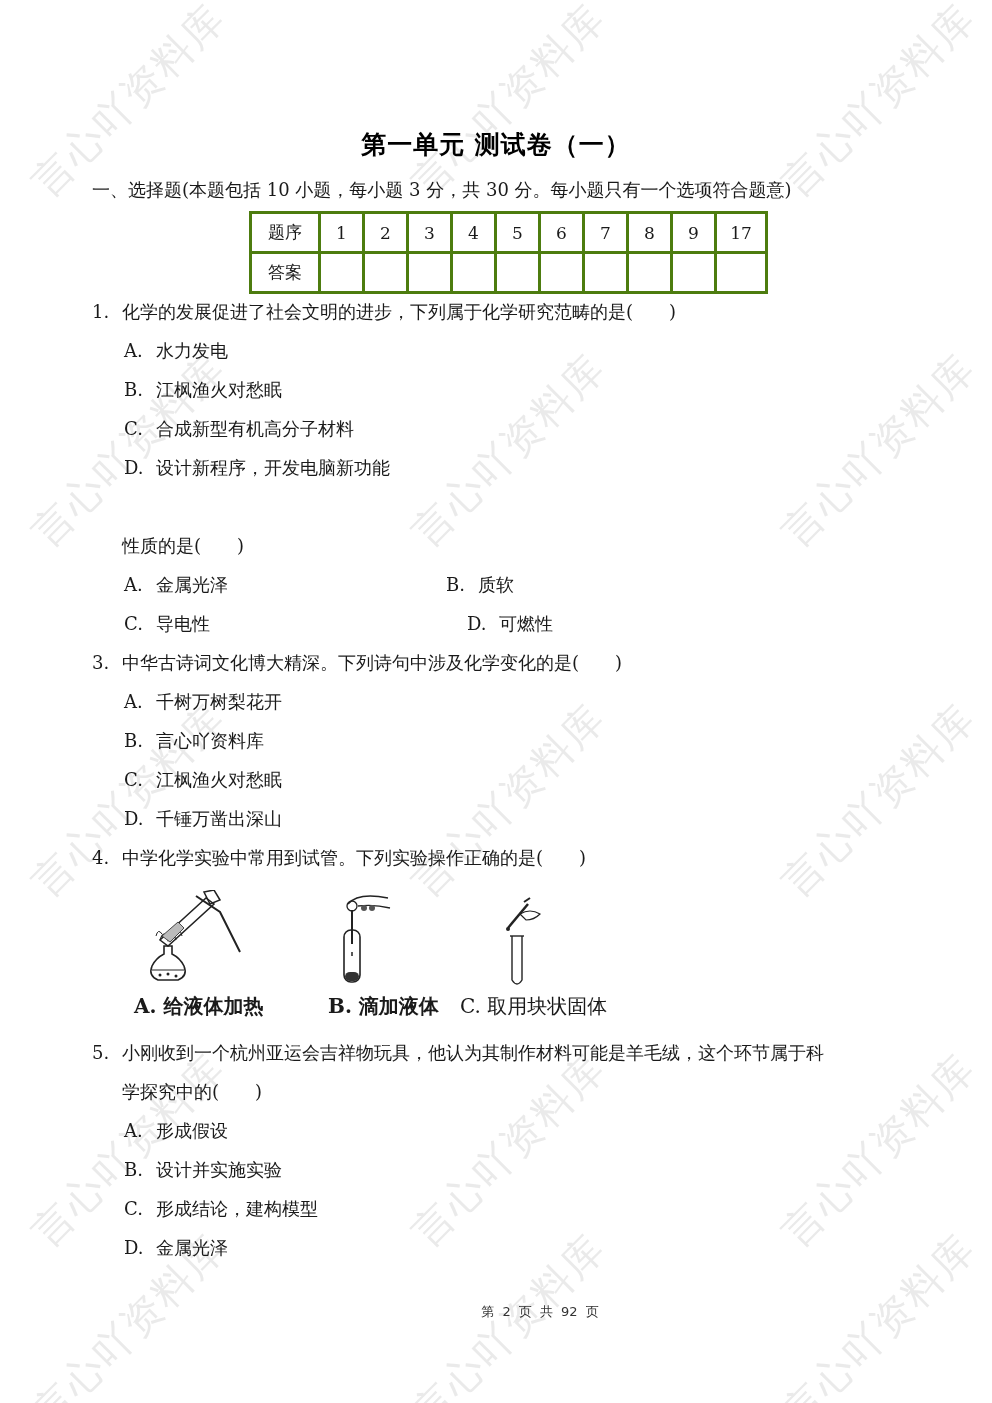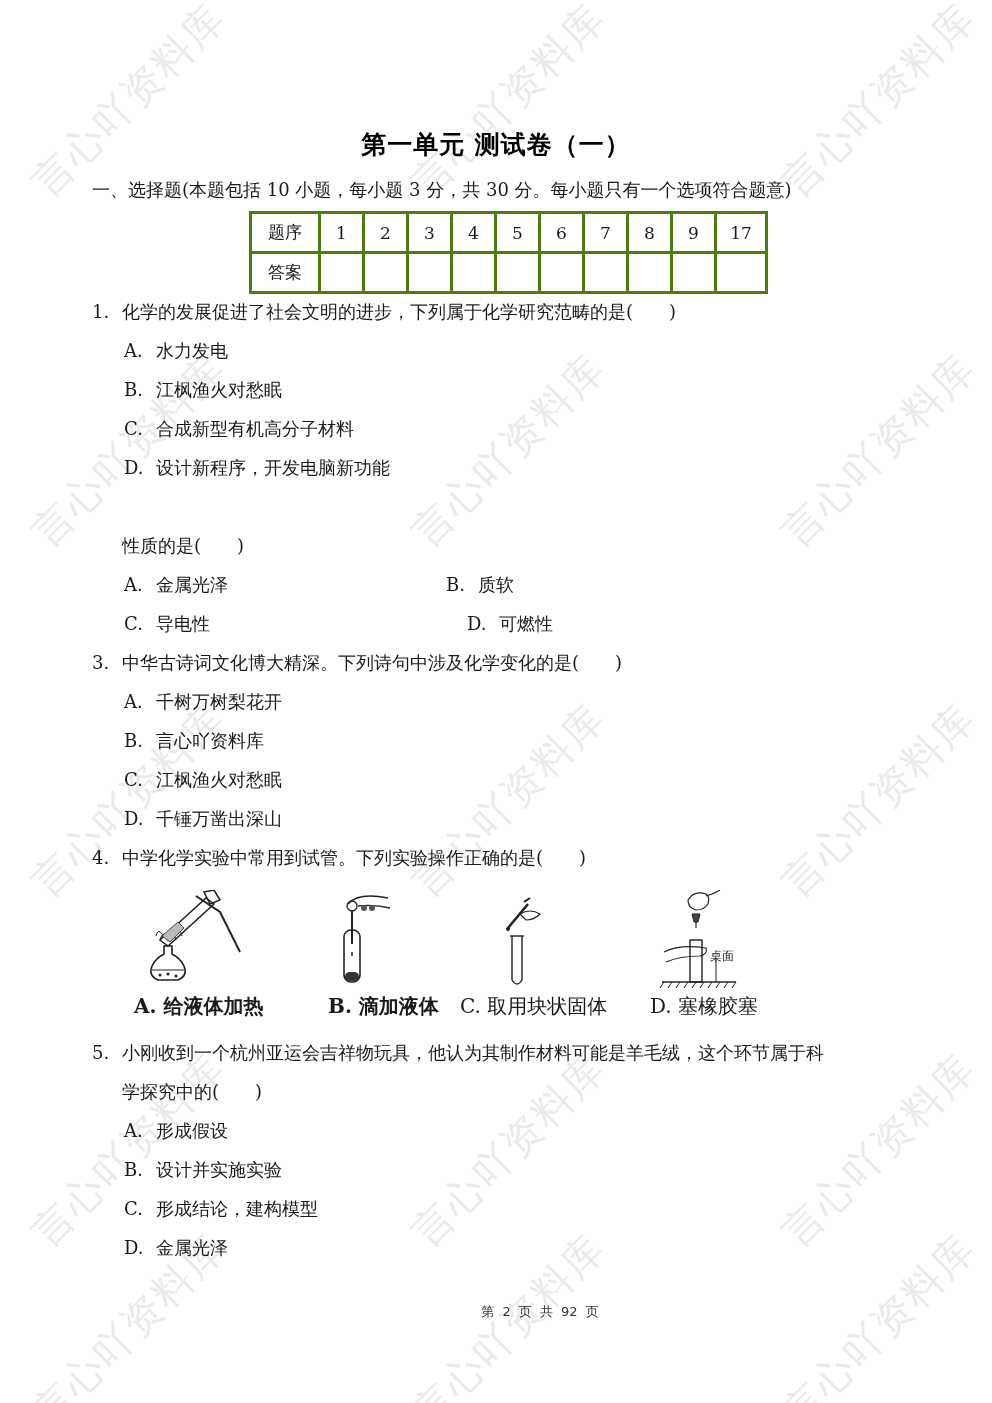--- a/index.html
+++ b/index.html
@@ -206,35 +206,20 @@
         <circle cx="36" cy="18" r="3" fill="#555"></circle>
           <circle cx="44" cy="18" r="3" fill="#555"></circle>
         <line x1="24" y1="20" x2="24" y2="54" stroke="#222" stroke-width="2"></line>
         <rect x="16" y="40" width="16" height="52" rx="7" fill="none" stroke="#222" stroke-width="1.6"></rect>
         <rect x="17" y="82" width="14" height="9" rx="5" fill="#333"></rect>
         <line x1="24" y1="62" x2="24" y2="66" stroke="#222" stroke-width="1.5"></line>
       </svg>
       <div class="fig-caption bold" style="left:0">B. 滴加液体</div>
     </div>
 
-    <div class="fig-item" style="left:520px;width:130px">
-      <svg width="130" height="100" viewBox="0 0 130 100">
-        <path d="M38 10 Q44 0 56 4 Q60 6 58 14 Q54 20 46 20 Q38 18 38 10 Z" fill="none" stroke="#222" stroke-width="1.2"></path>
-        <path d="M56 6 Q64 4 70 0" fill="none" stroke="#222" stroke-width="1.2"></path>
-        <path d="M42 24 L50 24 L48 32 L44 32 Z" fill="#444" stroke="#222" stroke-width="1"></path>
-        <line x1="46" y1="32" x2="46" y2="38" stroke="#222" stroke-width="1.2"></line>
-        <rect x="40" y="50" width="12" height="42" fill="none" stroke="#222" stroke-width="1.4"></rect>
-        <path d="M14 62 Q30 54 56 58 Q58 64 50 66 Q30 66 16 72" fill="none" stroke="#222" stroke-width="1.2"></path>
-        <line x1="12" y1="92" x2="86" y2="92" stroke="#222" stroke-width="1.5"></line>
-        <path d="M14 92 l-4 6 M22 92 l-4 6 M30 92 l-4 6 M38 92 l-4 6 M46 92 l-4 6 M54 92 l-4 6 M62 92 l-4 6 M70 92 l-4 6 M78 92 l-4 6 M86 92 l-4 6" stroke="#222" stroke-width="1"></path>
-        <line x1="66" y1="70" x2="66" y2="92" stroke="#222" stroke-width="1"></line>
-        <text x="60" y="70" font-size="12" font-family="DejaVu Serif, serif" fill="#222">桌面</text>
-      </svg>
-      <div class="fig-caption" style="left:0">D. 塞橡胶塞</div>
-    </div>
   </div>
 
   <div class="q" style="top:1041px">
     <span class="num">5.</span><span>小刚收到一个杭州亚运会吉祥物玩具，他认为其制作材料可能是羊毛绒，这个环节属于科</span>
   </div>
   <div class="cont" style="top:1080px">
     <span>学探究中的(</span><span class="blank"></span><span>)</span>
   </div>
   <div class="opt" style="top:1119px;left:124px">
     <span class="letter">A.</span><span>形成假设</span>

